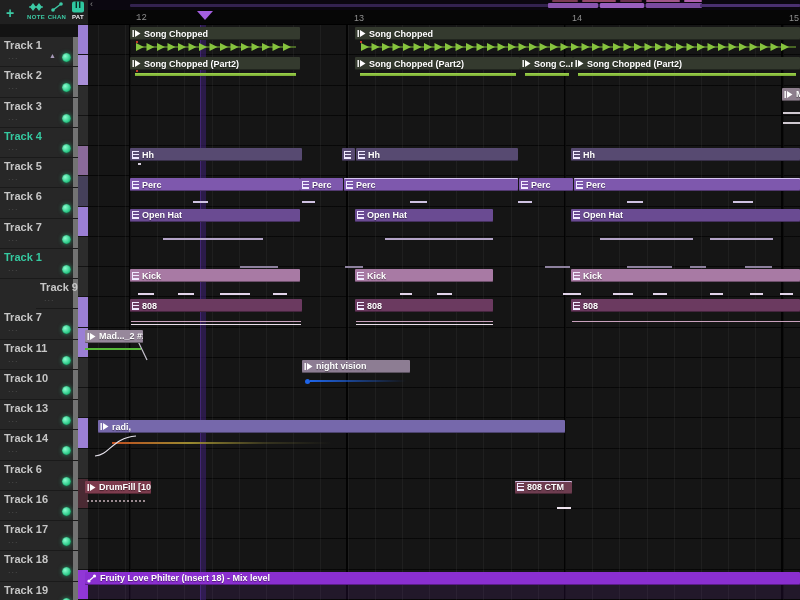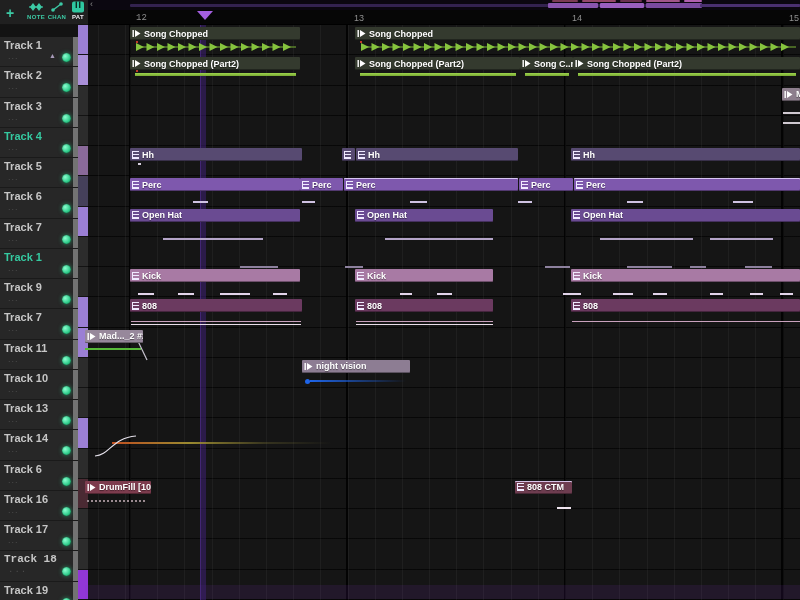--- a/index.html
+++ b/index.html
@@ -153,21 +153,21 @@
       <div class="trow" style="top: 181.579px; height: 30.2632px;">
         <span class="tname">Track 7</span>
         <span class="tdots">...</span>
         <div class="led"></div>
       </div>
       <div class="trow" style="top: 211.842px; height: 30.2632px;">
         <span class="tname teal">Track 1</span>
         <span class="tdots">...</span>
         <div class="led"></div>
       </div>
-      <div class="trow" style="top: 242.105px; height: 30.2632px;">
+      <div class="trow" style="top: 242.105px; height: 30.2632px; margin-left: 36px;">
         <span class="tname">Track 9</span>
         <span class="tdots">...</span>
         <div class="led"></div>
       </div>
       <div class="trow" style="top: 272.368px; height: 30.2632px;">
         <span class="tname">Track 7</span>
         <span class="tdots">...</span>
         <div class="led"></div>
       </div>
       <div class="trow" style="top: 302.632px; height: 30.2632px;">
@@ -198,21 +198,21 @@
       <div class="trow" style="top: 453.947px; height: 30.2632px;">
         <span class="tname">Track 16</span>
         <span class="tdots">...</span>
         <div class="led"></div>
       </div>
       <div class="trow" style="top: 484.211px; height: 30.2632px;">
         <span class="tname">Track 17</span>
         <span class="tdots">...</span>
         <div class="led"></div>
       </div>
-      <div class="trow" style="top: 514.474px; height: 30.2632px; font-family: Liberation Mono, monospace;">
+      <div class="trow" style="top: 514.474px; height: 30.2632px;">
         <span class="tname">Track 18</span>
         <span class="tdots">...</span>
         <div class="led"></div>
       </div>
       <div class="trow" style="top: 544.737px; height: 30.2632px;">
         <span class="tname">Track 19</span>
         <span class="tdots">...</span>
         <div class="led"></div>
       </div>
     </div>
@@ -386,35 +386,50 @@
       </svg>
       <div class="clip" style="left: 214px; top: 334.895px; width: 108px; background: rgb(141, 125, 147);">
         <svg width="9" height="9" viewBox="0 0 9 9">
           <rect x="0.5" y="1" width="1.4" height="7" fill="#fff"></rect>
           <path d="M3 1 L8.5 4.5 L3 8 Z" fill="#fff"></path>
         </svg>
         <span>night vision</span>
       </div>
       <div class="deco" style="left: 217px; top: 353.895px; width: 5px; height: 5px; border-radius: 50%; background: rgb(30, 100, 232);"></div>
       <div class="deco" style="left: 222px; top: 355.395px; width: 96px; height: 2px; background: linear-gradient(to right, rgb(30, 100, 232), rgba(30, 100, 232, 0));"></div>
+      <div class="clip" style="left: 10px; top: 395.421px; width: 467px; background: rgb(118, 104, 171);">
+        <svg width="9" height="9" viewBox="0 0 9 9">
+          <rect x="0.5" y="1" width="1.4" height="7" fill="#fff"></rect>
+          <path d="M3 1 L8.5 4.5 L3 8 Z" fill="#fff"></path>
+        </svg>
+        <span>radi,</span>
+      </div>
       <svg width="44" height="24" style="position: absolute; left: 6px; top: 409.421px; z-index: 7;">
         <path d="M1 22 C16 21 18 4 42 2" stroke="#e4e0ea" stroke-width="1.2" fill="none"></path>
       </svg>
       <div class="deco" style="left: 24px; top: 417.421px; width: 220px; height: 2px; background: linear-gradient(to right, rgb(192, 80, 32), rgb(154, 138, 48) 35%, rgba(150, 140, 60, 0.25) 70%, transparent);"></div>
       <div class="clip" style="left: -3px; top: 455.947px; width: 66px; background: rgb(125, 60, 78);">
         <svg width="9" height="9" viewBox="0 0 9 9">
           <rect x="0.5" y="1" width="1.4" height="7" fill="#fff"></rect>
           <path d="M3 1 L8.5 4.5 L3 8 Z" fill="#fff"></path>
         </svg>
         <span>DrumFill [10]</span>
       </div>
       <div class="deco" style="left: -1px; top: 474.947px; width: 58px; height: 0px; border-top: 2px dotted rgb(154, 138, 144);"></div>
       <div class="clip sel" style="left: 427px; top: 455.947px; width: 57px; background: rgb(110, 61, 80);">
         <span class="paticon"></span>
         <span>808 CTM</span>
+      </div>
+      <div class="clip" style="left: -3px; top: 546.737px; width: 715px; background: rgb(138, 47, 208);">
+        <svg width="10" height="9" viewBox="0 0 10 9">
+          <circle cx="2" cy="7" r="1.6" fill="#fff"></circle>
+          <circle cx="7.5" cy="2" r="1.6" fill="#fff"></circle>
+          <line x1="3" y1="6" x2="6.5" y2="3" stroke="#fff" stroke-width="1.2"></line>
+        </svg>
+        <span>Fruity Love Philter (Insert 18) - Mix level</span>
       </div>
       <div class="autobody" style="left: -3px; top: 559.737px; width: 715px; height: 14.2632px;"></div>
       <div class="dash" style="left: 105px; top: 176px; width: 15px; height: 2px; background: rgb(207, 194, 226);"></div>
       <div class="dash" style="left: 214px; top: 176px; width: 13px; height: 2px; background: rgb(207, 194, 226);"></div>
       <div class="dash" style="left: 322px; top: 176px; width: 17px; height: 2px; background: rgb(207, 194, 226);"></div>
       <div class="dash" style="left: 430px; top: 176px; width: 14px; height: 2px; background: rgb(207, 194, 226);"></div>
       <div class="dash" style="left: 539px; top: 176px; width: 16px; height: 2px; background: rgb(207, 194, 226);"></div>
       <div class="dash" style="left: 645px; top: 176px; width: 20px; height: 2px; background: rgb(207, 194, 226);"></div>
       <div class="dash" style="left: 75px; top: 213px; width: 100px; height: 2px; background: rgb(180, 164, 200);"></div>
       <div class="dash" style="left: 297px; top: 213px; width: 108px; height: 2px; background: rgb(180, 164, 200);"></div>

